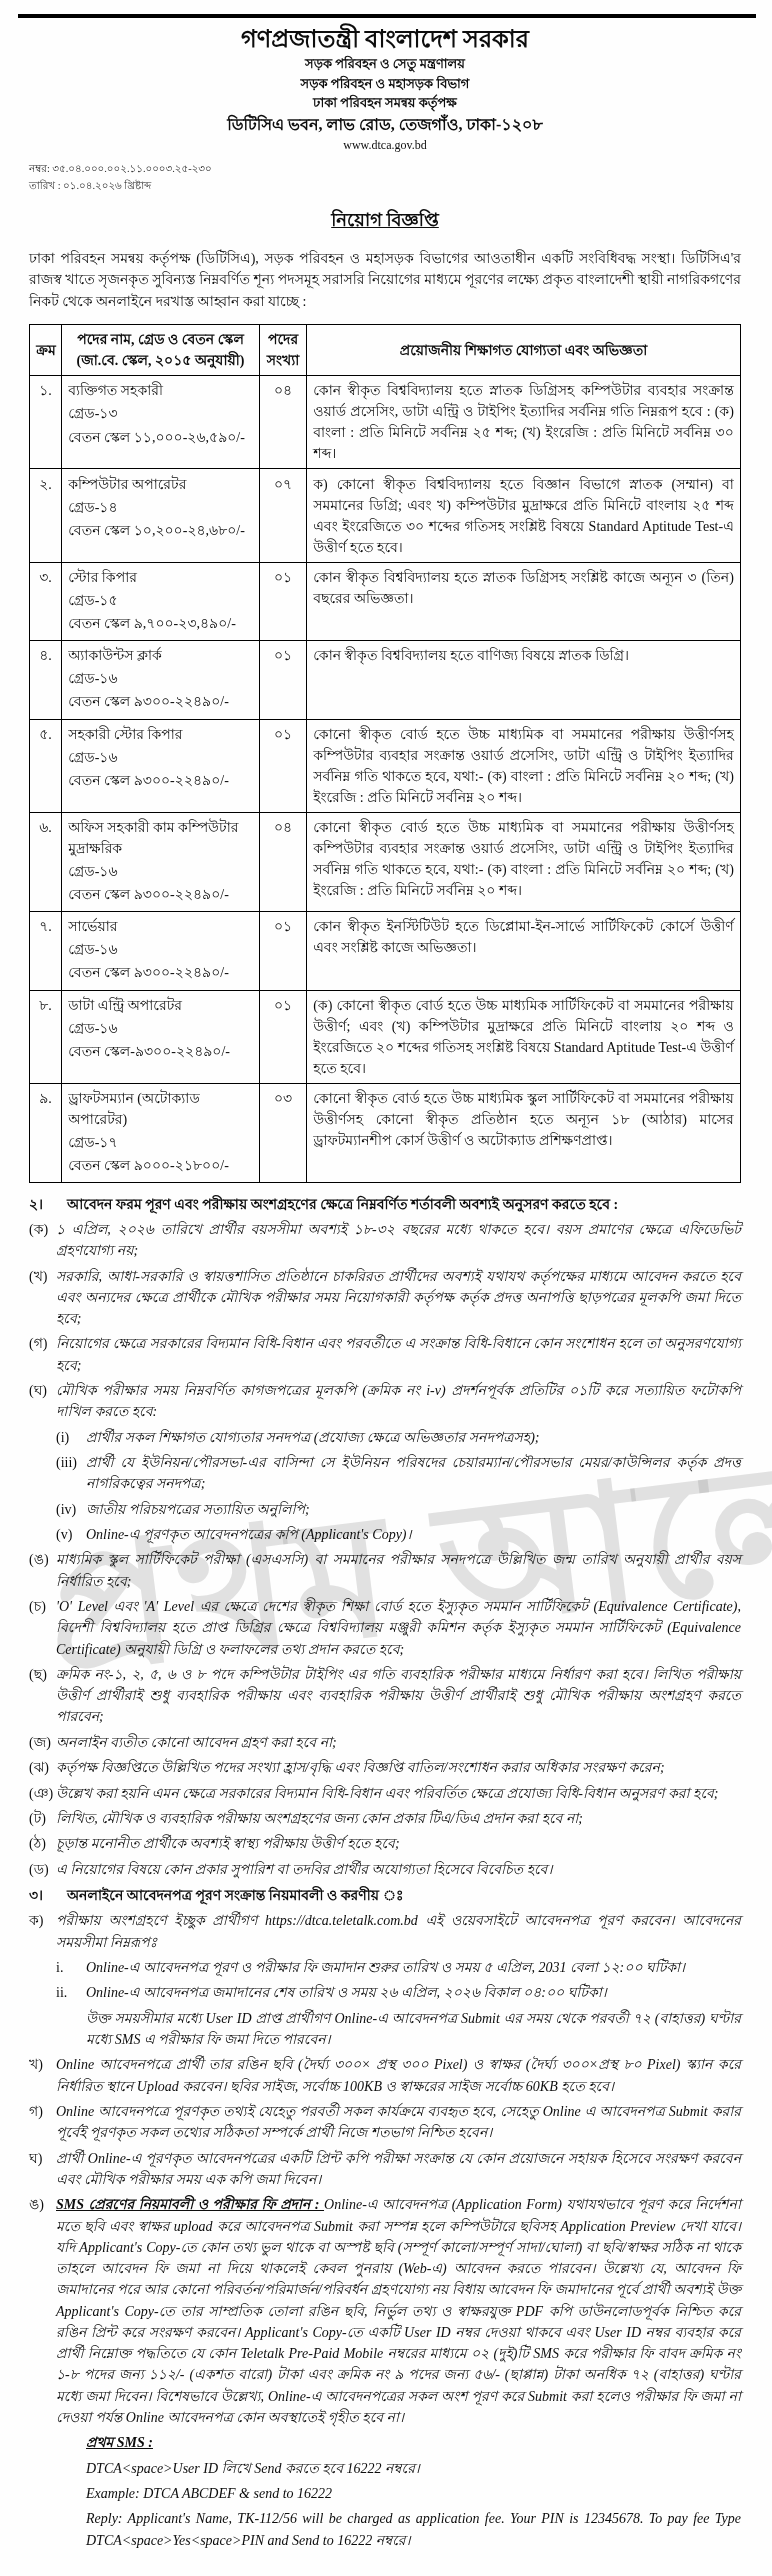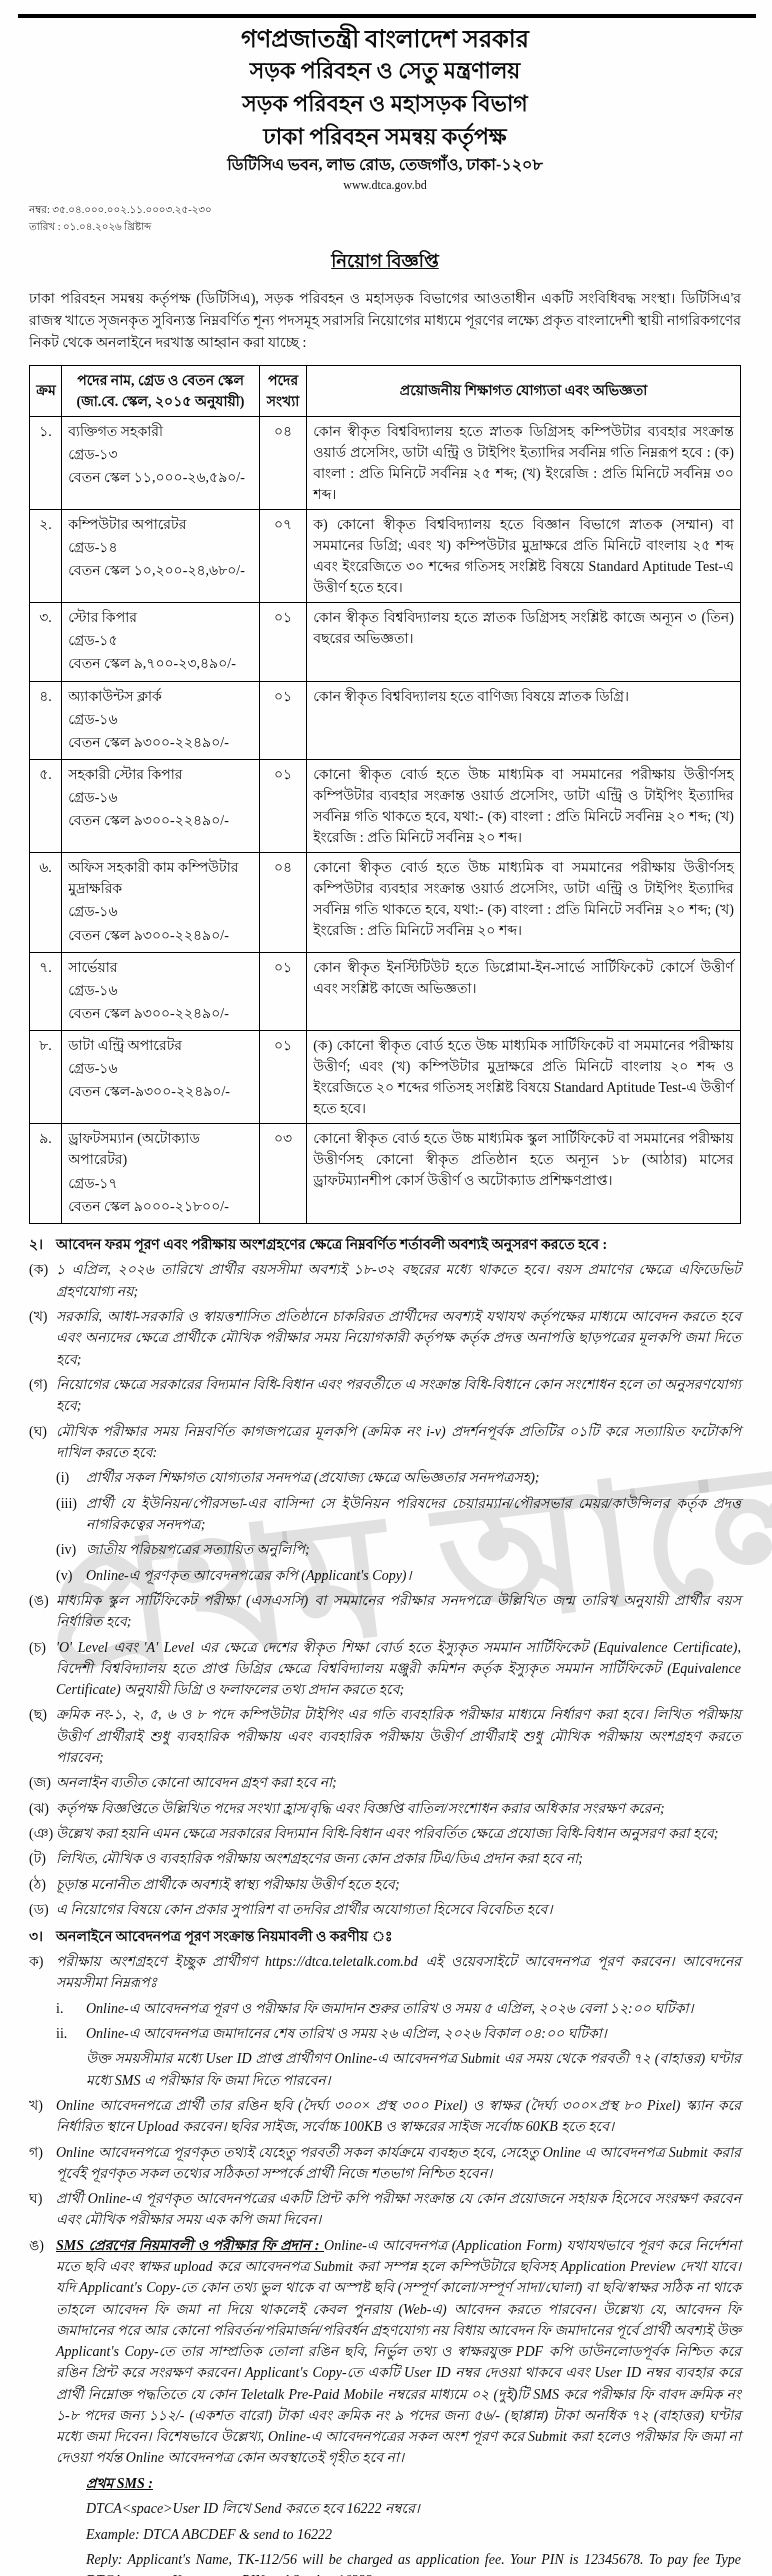--- a/index.html
+++ b/index.html
@@ -16,41 +16,41 @@
   .content{position:relative;z-index:2;padding:0 32px 0 29px;}
   .topbar{position:absolute;top:14.4px;left:17.5px;right:17.5px;height:3.6px;background:#000;z-index:3;}
   .watermark{
     position:absolute;top:1432px;left:46px;z-index:1;
     font-size:170px;font-weight:bold;color:rgba(150,150,150,0.28);
     transform:rotate(-7deg);white-space:nowrap;letter-spacing:5.2px;
     font-family:"Liberation Serif",serif;pointer-events:none;
   }
   header{ text-align:center; padding-top:24px;}
   .h-govt{font-size:24px;font-weight:bold;line-height:1.25;}
-  .h-line{font-size:22px;font-weight:bold;line-height:1.5;}
+  .h-line{font-size:13px;font-weight:bold;line-height:1.5;}
   .h-addr{font-size:16px;font-weight:bold;line-height:1.5;}
   .h-web{font-size:12px;line-height:1.45;font-family:"Liberation Serif",serif;}
   .memo-row{display:flex;justify-content:space-between;font-size:10.3px;color:#2b2b2b;margin-top:7.2px;flex-direction:column;}
   .doc-title{text-align:center;font-size:18px;font-weight:bold;text-decoration:underline;margin:11.3px 0 10.3px 0;}
   .intro{font-size:14px;line-height:1.55;text-align:justify;margin:0 0 11.3px 0;}
   table.post-table{border-collapse:collapse;width:100%;table-layout:fixed;}
   .post-table th,.post-table td{border:1.3px solid #000;vertical-align:top;padding:4.1px 6.2px;font-size:14px;line-height:1.5;}
   .post-table th{text-align:center;font-weight:bold;vertical-align:middle;}
   .col-serial{width:32px;}
   .col-name{width:198px;}
   .col-count{width:47px;}
   .cell-serial{text-align:center;}
   .cell-count{text-align:center;}
   .pname-line{margin-bottom:2.1px;}
   .cell-qual{text-align:justify;}
   .conditions{margin-top:10.3px;font-size:14px;line-height:1.52;}
   .section{margin-bottom:5.2px;}
   .sec-head{display:flex;}
   .sec-num{flex:0 0 27px;font-weight:bold;}
-  .sec-text{flex:1;text-align:justify;}
+  .sec-text{flex:1;text-align:justify;margin-left:11px;}
   .sec-text.bold{font-weight:bold;}
   .cond-item{display:flex;margin-top:4.1px;}
   .cond-label{flex:0 0 27px;}
   .cond-text{flex:1;text-align:justify;font-style:italic;}
   .cond-sub{margin-left:27px;}
   .cond-sub .cond-label{flex:0 0 30px;}
   .bold-ul{font-weight:bold;text-decoration:underline;}
 </style>
 </head>
 <body>
@@ -280,21 +280,21 @@
             <span class="sec-text bold">অনলাইনে আবেদনপত্র পূরণ সংক্রান্ত নিয়মাবলী ও করণীয় ঃ</span>
           </div>
           <div style="margin-left: 0px;">
             <div class="cond-item">
               <span class="cond-label">ক)</span>
               <span class="cond-text">পরীক্ষায় অংশগ্রহণে ইচ্ছুক প্রার্থীগণ https://dtca.teletalk.com.bd এই ওয়েবসাইটে আবেদনপত্র পূরণ করবেন। আবেদনের সময়সীমা নিম্নরূপঃ</span>
             </div>
             <div class="cond-sub">
               <div class="cond-item">
                 <span class="cond-label">i.</span>
-                <span class="cond-text">Online-এ আবেদনপত্র পূরণ ও পরীক্ষার ফি জমাদান শুরুর তারিখ ও সময় ৫ এপ্রিল, ২০২৬ বেলা ১২:০০ ঘটিকা।</span>
+                <span class="cond-text">Online-এ আবেদনপত্র পূরণ ও পরীক্ষার ফি জমাদান শুরুর তারিখ ও সময় ৫ এপ্রিল, 2031 বেলা ১২:০০ ঘটিকা।</span>
               </div>
               <div class="cond-item">
                 <span class="cond-label">ii.</span>
                 <span class="cond-text">Online-এ আবেদনপত্র জমাদানের শেষ তারিখ ও সময় ২৬ এপ্রিল, ২০২৬ বিকাল ০৪:০০ ঘটিকা।</span>
               </div>
               <div class="cond-item">
                 <span class="cond-label"></span>
                 <span class="cond-text">উক্ত সময়সীমার মধ্যে User ID প্রাপ্ত প্রার্থীগণ Online-এ আবেদনপত্র Submit এর সময় থেকে পরবর্তী ৭২ (বাহাত্তর) ঘণ্টার মধ্যে SMS এ পরীক্ষার ফি জমা দিতে পারবেন।</span>
               </div>
             </div>

